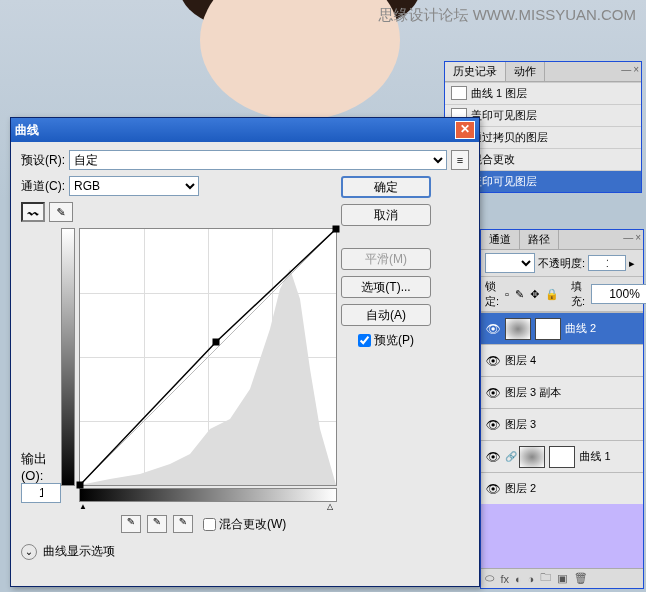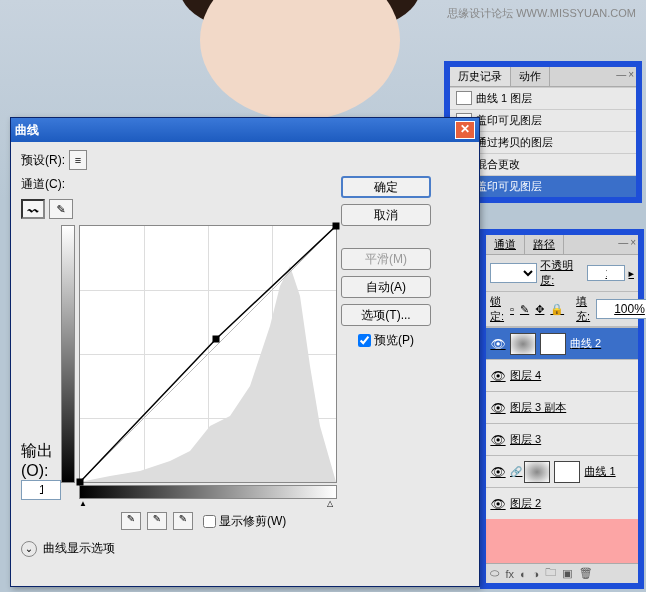--- a/index.html
+++ b/index.html
@@ -1,17 +1,17 @@
 <!DOCTYPE html>
 <html><head>
 <meta charset="utf-8">
 <style>
 * { box-sizing: border-box; margin: 0; padding: 0; font-family: "Microsoft YaHei", SimSun, Arial, sans-serif; }
 body { width: 646px; height: 592px; background: #b7c7d4; position: relative; overflow: hidden; }
-.watermark { position: absolute; top: 6px; right: 10px; font-size: 11px; color: #888; }
+.watermark { position: absolute; top: 6px; right: 10px; font-size: 15px; color: #888; }
 
 
 .photo { position: absolute; top: 0; left: 0; width: 646px; height: 200px; background: linear-gradient(#c8d3de,#b7c7d4); }
 .face { position: absolute; top: -40px; left: 200px; width: 200px; height: 160px; background: #f2d9c8; border-radius: 50%; }
 .hair { position: absolute; top: -60px; left: 180px; width: 240px; height: 100px; background: #2a1a12; border-radius: 50%; }
 
 
 .dialog { position: absolute; top: 117px; left: 10px; width: 470px; height: 470px; background: #e9e9e9; border: 1px solid #0a246a; box-shadow: 2px 2px 6px rgba(0,0,0,0.3); }
 .titlebar { height: 24px; background: linear-gradient(#3a78d8,#1d5bbf); color: #fff; display: flex; align-items: center; padding: 0 4px; font-size: 12px; font-weight: bold; }
 .titlebar .spacer { flex: 1; }
@@ -28,42 +28,42 @@
 .graph-wrap { display: flex; }
 .vgrad { width: 14px; height: 258px; background: linear-gradient(#fff,#000); border: 1px solid #888; margin-right: 4px; margin-top: 0; }
 .graph { width: 258px; height: 258px; background: #fff; border: 1px solid #888; position: relative; }
 .grid { position: absolute; background: #ddd; }
 .histo { position: absolute; bottom: 0; left: 0; width: 100%; height: 100%; }
 .diag { position: absolute; width: 100%; height: 100%; }
 .point { position: absolute; width: 7px; height: 7px; background: #000; transform: translate(-50%, 50%); }
 .hgrad-row { display: flex; align-items: center; margin-top: 2px; }
 .hgrad { width: 258px; height: 14px; background: linear-gradient(90deg,#000,#fff); border: 1px solid #888; margin-left: 18px; }
 .tri { margin-left: 18px; font-size: 8px; }
-.iolabel { font-size: 16px; margin-top: 16px; }
+.iolabel { font-size: 13px; margin-top: 16px; }
 .iobox { width: 40px; }
 .rightcol { margin-left: 20px; display: flex; flex-direction: column; gap: 6px; width: 90px; }
 .btn { height: 22px; border: 1px solid #888; background: #f1f1f1; font-size: 12px; border-radius: 3px; cursor: pointer; text-align: center; }
 .btn.default { border: 2px solid #4a7dc9; }
 .reveal { display: flex; align-items: center; margin-top: 10px; gap: 6px; font-size: 12px; }
 .chev { width: 16px; height: 16px; border: 1px solid #888; border-radius: 50%; text-align: center; line-height: 14px; font-size: 10px; }
 .eyeset { display: flex; gap: 6px; }
 .eye { width: 20px; height: 18px; border: 1px solid #888; background: #f5f5f5; text-align: center; font-size: 10px; }
 .chk { display: flex; align-items: center; gap: 3px; justify-content: center; }
 
 
-.panel { position: absolute; background: #fca5a5; border: 6px solid #1d4ed8; font-size: 11px; }
+.panel { position: absolute; background: #c4b5fd; border: 1px solid #1d4ed8; font-size: 11px; }
 .panel .tabs { background: #d4d4d4; display: flex; border-bottom: 1px solid #aaa; }
 .panel .tab { padding: 2px 8px; border-right: 1px solid #aaa; cursor: pointer; }
 .panel .tab.active { background: #e0e0e0; }
 .panel .ctrls { position: absolute; top: 2px; right: 2px; display: flex; gap: 2px; font-size: 10px; color: #666; }
 .plist .item { padding: 3px 6px 3px 26px; position: relative; border-top: 1px solid #ccc; background: #e9e9e9; cursor: pointer; }
 .plist .item.sel { background: #3a6fc9; color: #fff; }
 .plist .item::before { content: ""; position: absolute; left: 6px; top: 3px; width: 14px; height: 12px; background: #fff; border: 1px solid #888; }
 .history { top: 61px; left: 444px; width: 198px; }
-.layers { top: 229px; left: 480px; width: 164px; height: 360px; text-decoration: underline; }
+.layers { top: 229px; left: 480px; width: 164px; height: 360px; }
 .thumb { width: 26px; height: 22px; background: #fff; border: 1px solid #444; display: inline-block; vertical-align: middle; margin-right: 4px; }
 .thumb.mask { background: #fff; }
 .lyr { display: flex; align-items: center; padding: 4px 4px; border-top: 1px solid #bbb; background: #e9e9e9; cursor: pointer; height: 32px; }
 .lyr.sel { background: #3a6fc9; color: #fff; }
 .lyr .vis { width: 16px; text-align: center; font-size: 12px; margin-right: 4px; }
 .lpanel-opts { padding: 3px 4px; display: flex; align-items: center; gap: 3px; font-size: 11px; background: #e0e0e0; border-bottom: 1px solid #bbb; }
 .lpanel-opts input { width: 38px; height: 16px; font-size: 10px; }
 .lpanel-bottom { position: absolute; bottom: 0; left: 0; right: 0; height: 20px; background: #dcdcdc; border-top: 1px solid #aaa; display: flex; align-items: center; gap: 6px; padding: 0 4px; font-size: 11px; color: #555; }
 .locks { padding: 2px 4px; font-size: 11px; background: #e0e0e0; border-bottom: 1px solid #bbb; display: flex; gap: 6px; align-items: center; }
 </style>
@@ -164,26 +164,32 @@
 
 <div class="dialog">
   <div class="titlebar">
     <span>曲线</span>
     <div class="spacer"></div>
     <div class="closebtn">✕</div>
   </div>
   <div class="dlgbody">
     <div class="row">
       <label>预设(R):</label>
+      <select style="flex:1;width:270px">
+        <option>自定</option>
+      </select>
       <span class="toolicon" style="width:18px">≡</span>
     </div>
     <div class="main">
       <div class="leftcol">
         <div class="row">
           <label>通道(C):</label>
+          <select style="width:130px">
+            <option>RGB</option>
+          </select>
         </div>
         <div class="toolicons">
           <div class="toolicon" style="border:2px inset #888">〰</div>
           <div class="toolicon">✎</div>
         </div>
         <div class="graph-wrap">
           <div style="display:flex;flex-direction:column;justify-content:flex-end">
             <div class="iolabel">输出(O):</div>
             <input class="iobox" type="text" value="143" style="">
             <div style="height:30px"></div>
@@ -215,37 +221,37 @@
               </div>
             <div class="tri">▲<span style="margin-left:240px">△</span></div>
             <div style="display:flex;align-items:center;gap:10px;margin-left:60px;margin-top:4px">
               <div class="eyeset">
                 <div class="eye">✎</div>
                 <div class="eye">✎</div>
                 <div class="eye">✎</div>
               </div>
               <label class="chk">
                   <input type="checkbox" style="">
-                  <span>显示修剪(W)</span>
+                  <span>混合更改(W)</span>
                 </label>
             </div>
           </div>
         </div>
         <div class="reveal">
           <div class="chev">⌄</div>
           <span>曲线显示选项</span>
         </div>
       </div>
       <div class="rightcol">
         <button class="btn default">确定</button>
         <button class="btn">取消</button>
         <div style="height:10px"></div>
         <button class="btn" disabled="" style="color:#999">平滑(M)</button>
+        <button class="btn">选项(T)...</button>
         <button class="btn">自动(A)</button>
-        <button class="btn">选项(T)...</button>
         <label class="chk">
             <input type="checkbox" checked="" style="">
             <span>预览(P)</span>
           </label>
       </div>
     </div>
   </div>
 </div>
 
 </body></html>

